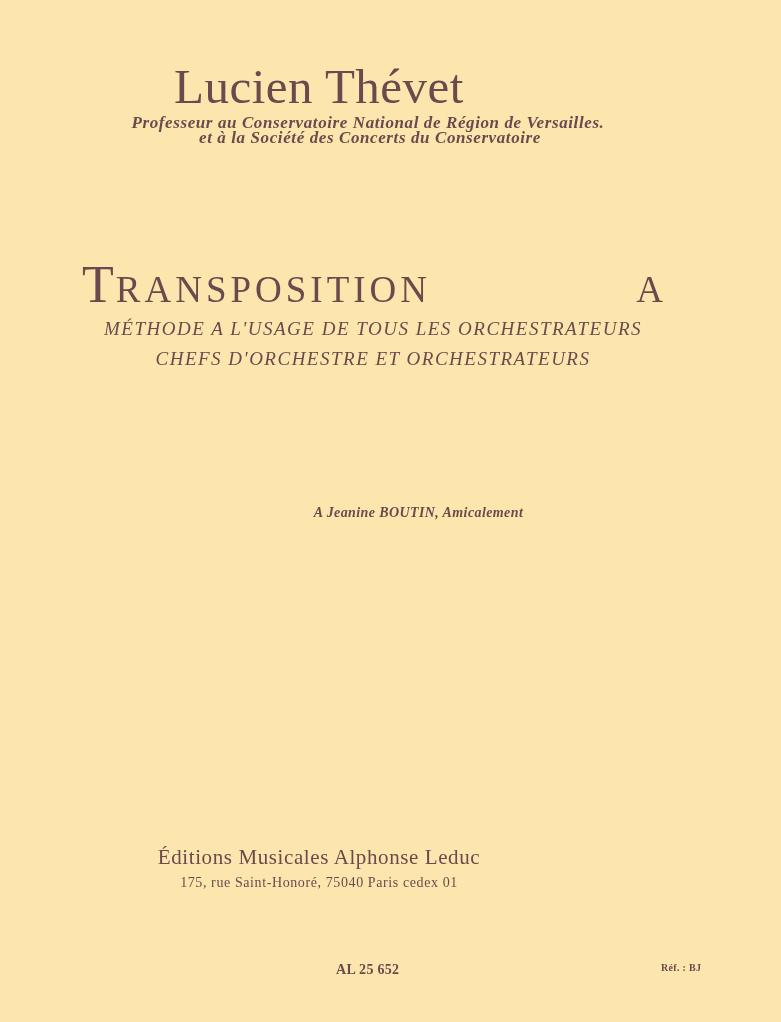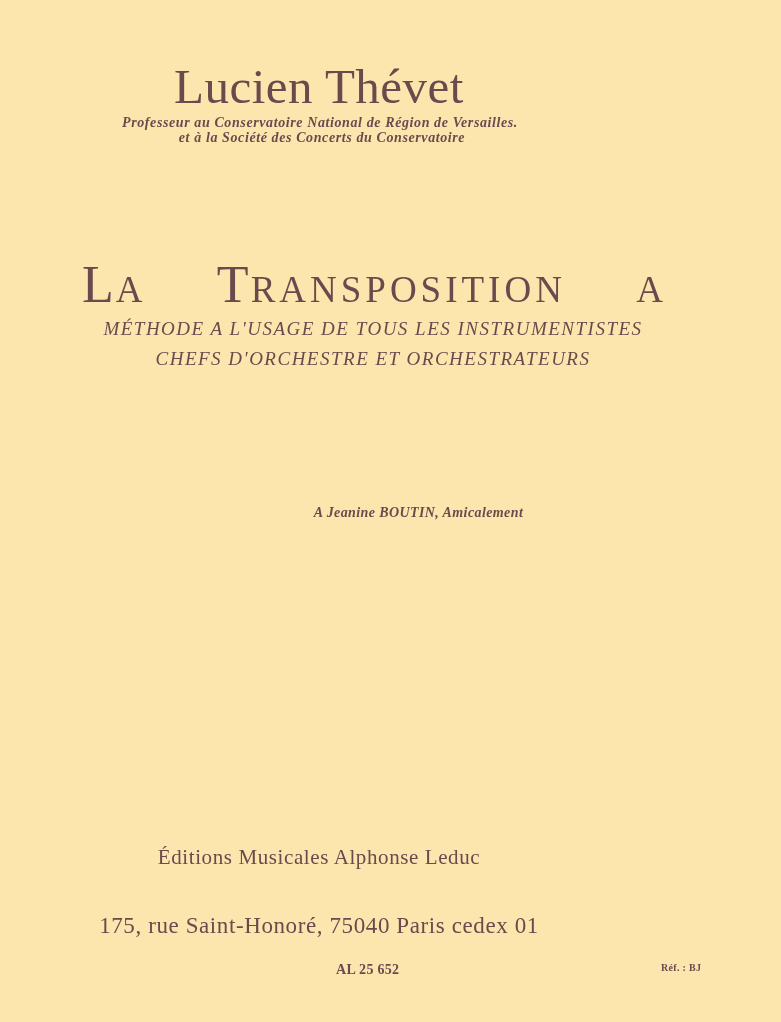--- a/index.html
+++ b/index.html
@@ -10,22 +10,22 @@
     color: #6B4A4E;
     font-family: "Liberation Serif", "DejaVu Serif", serif;
   }
   .abs { position: absolute; white-space: nowrap; }
   .center { left: 0; width: 638px; text-align: center; }
 
   .author {
     top: 62px; font-size: 49px; letter-spacing: 0.5px; line-height: 50px;
   }
   .credentials {
-    top: 115px; font-size: 14px; font-style: italic; font-weight: bold;
-    line-height: 15px; letter-spacing: 0.6px;
+    top: 115px; font-size: 17px; font-style: italic; font-weight: bold;
+    line-height: 15px; letter-spacing: 0.6px; padding-left: 48px;
   }
   .credentials div { text-align: center; }
   .credentials .c1 { margin-left: 2px; }
   .credentials .c2 { margin-left: 6px; }
   .credentials .c3 { margin-left: 6px; }
 
   .title {
     top: 257px; left: 82px; width: 585px;
     font-size: 52px; line-height: 56px; letter-spacing: 2px;
     display: flex; justify-content: space-between; align-items: baseline;
@@ -42,21 +42,21 @@
 
   .dedication {
     top: 505px; left: 0; width: 781px; text-align: center;
     font-size: 14px; font-style: italic; font-weight: bold; letter-spacing: 0.4px; padding-left: 28px;
   }
 
   .publisher {
     top: 844px; font-size: 21px; letter-spacing: 0.6px; line-height: 26px;
   }
   .address {
-    top: 913px; font-size: 23px; letter-spacing: 0.6px; line-height: 26px;
+    top: 870px; font-size: 14px; letter-spacing: 0.6px; line-height: 26px;
   }
 
   .catalog {
     top: 962px; left: 336px;
     font-size: 14px; font-weight: bold; letter-spacing: 0.3px;
   }
   .ref {
     top: 962px; left: 661px;
     font-size: 10px; font-weight: bold; letter-spacing: 0.3px;
   }
@@ -65,26 +65,25 @@
 <body>
 
 <div class="abs center author">Lucien Thévet</div>
 
 <div class="abs center credentials">
   <div class="c1">Professeur au Conservatoire National de Région de Versailles.</div>
   <div class="c3">et à la Société des Concerts du Conservatoire</div>
 </div>
 
 <div class="abs title">
-  <span class="word"><span class="big">L</span><span class="sc">A</span></span>
   <span class="word"><span class="big">T</span><span class="sc">RANSPOSITION</span></span>
   <span class="word"><span class="sc">A</span></span>
 </div>
 
-<div class="abs subtitle s1">MÉTHODE A L'USAGE DE TOUS LES INSTRUMENTISTES</div>
+<div class="abs subtitle s1">MÉTHODE A L'USAGE DE TOUS LES ORCHESTRATEURS</div>
 <div class="abs subtitle s2">CHEFS D'ORCHESTRE ET ORCHESTRATEURS</div>
 
 <div class="abs dedication">A Jeanine BOUTIN, Amicalement</div>
 
 <div class="abs center publisher">Éditions Musicales Alphonse Leduc</div>
 <div class="abs center address">175, rue Saint-Honoré, 75040 Paris cedex 01</div>
 
 <div class="abs catalog">AL 25 652</div>
 <div class="abs ref">Réf. : BJ</div>
 

